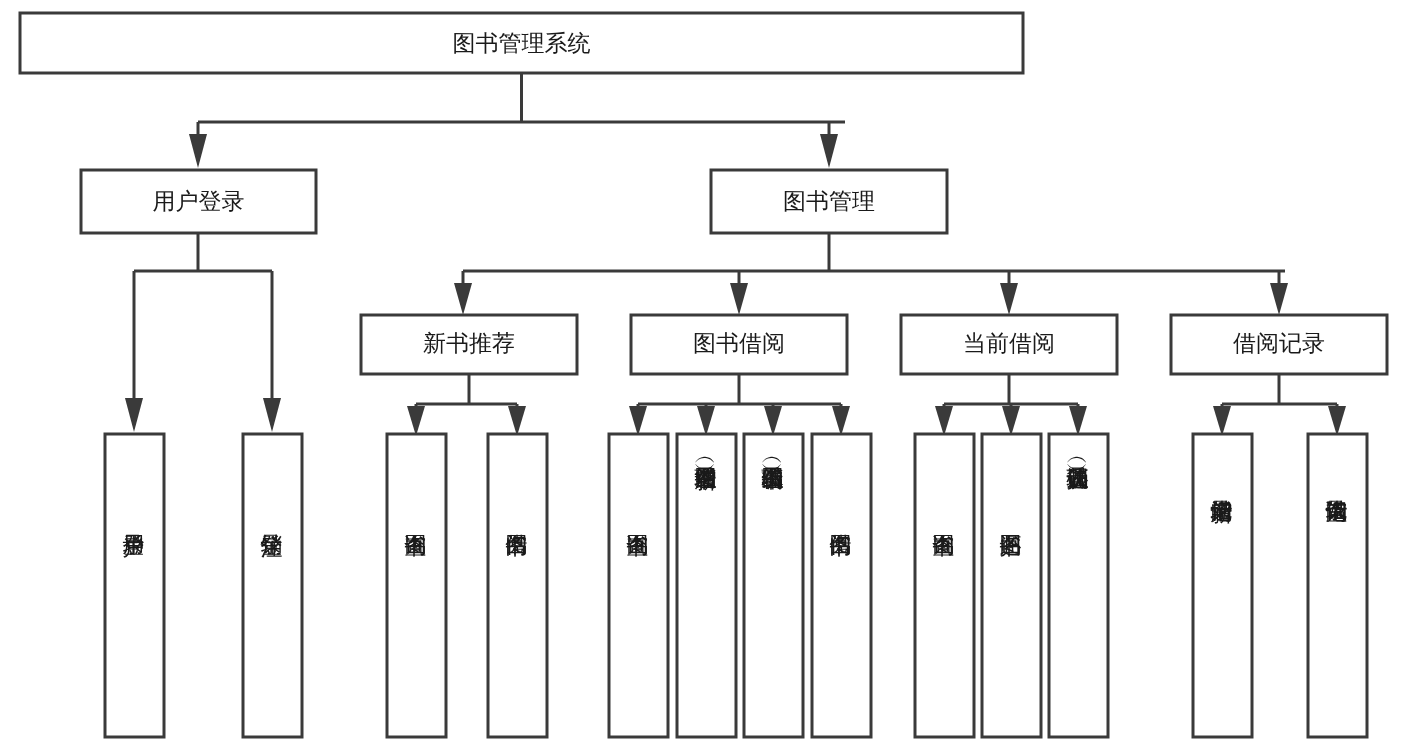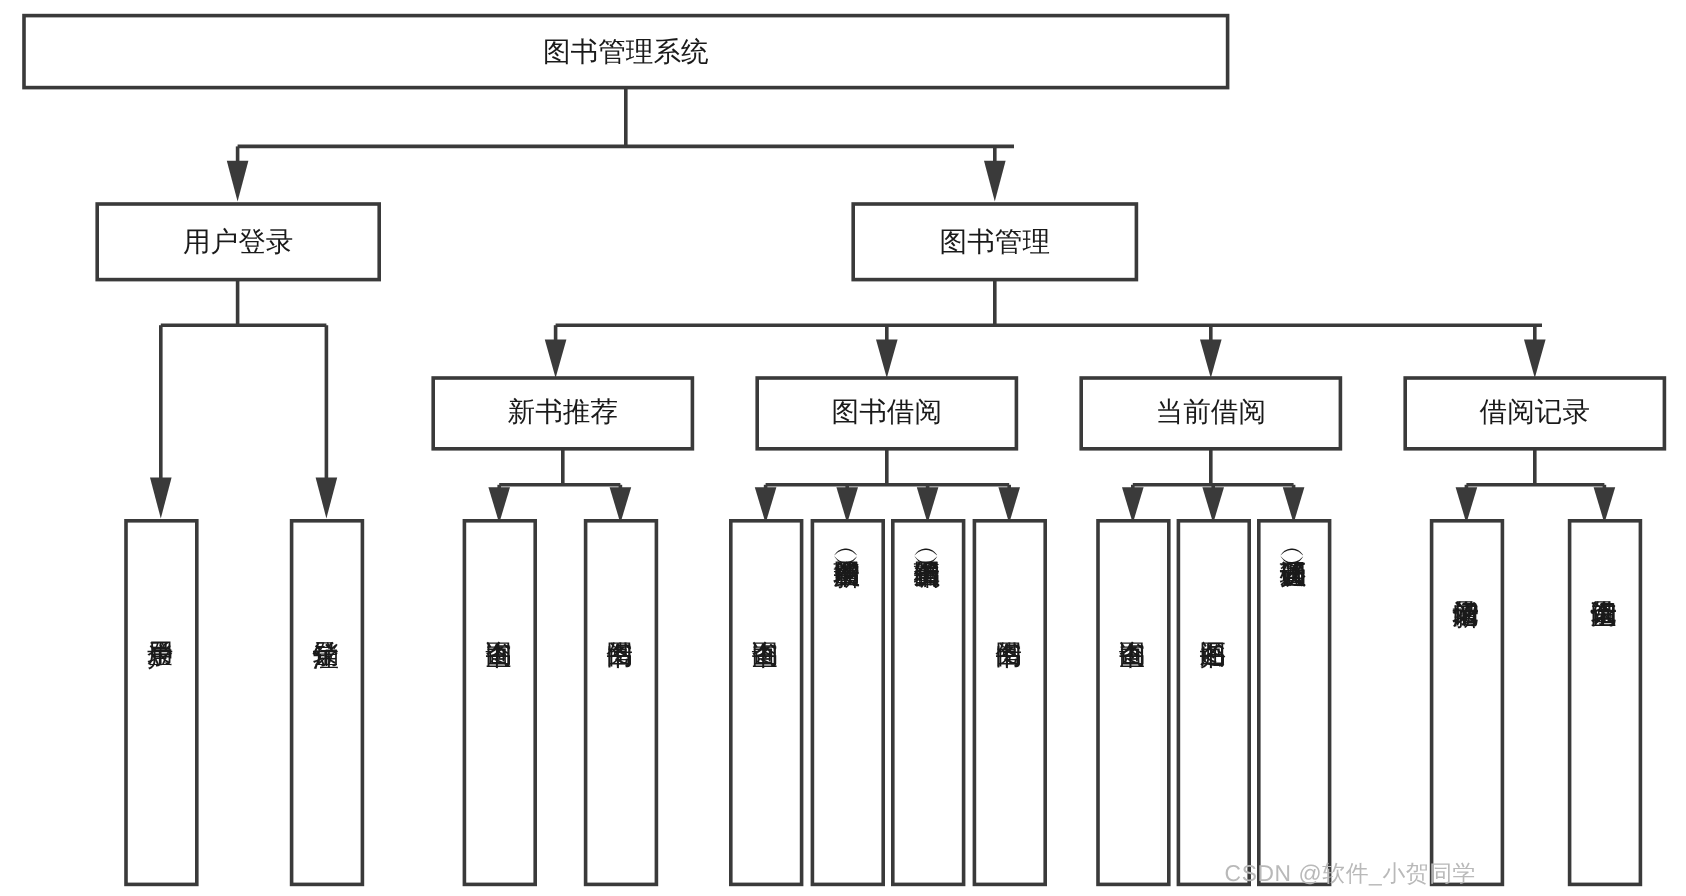--- a/index.html
+++ b/index.html
@@ -11,21 +11,20 @@
     width: 1405px;
     height: 747px;
     font-family: "Liberation Sans", "DejaVu Sans", sans-serif;
     overflow: hidden;
     position: relative;
   }
   #diagram-root {
     position: relative;
     width: 1211px;
     height: 747px;
-    padding-left: 33px;
   }
   svg#flowchart {
     position: absolute;
     top: 0;
     left: 0;
     width: 1405px;
     height: 747px;
     display: block;
   }
   .node-box {
@@ -243,15 +242,14 @@
       <text class="node-label-v" x="1222" y="483" style="writing-mode: vertical-rl;">新增借阅记录</text>
     </g>
 
     <g>
       <rect class="node-box" x="1308" y="434" width="59" height="303"></rect>
       <text class="node-label-v" x="1337" y="483" style="writing-mode: vertical-rl;">查询借阅记录</text>
     </g>
 
   </svg>
 
-  <div class="watermark">CSDN @软件_小贺同学</div>
 
 </div>
 
 </body></html>

